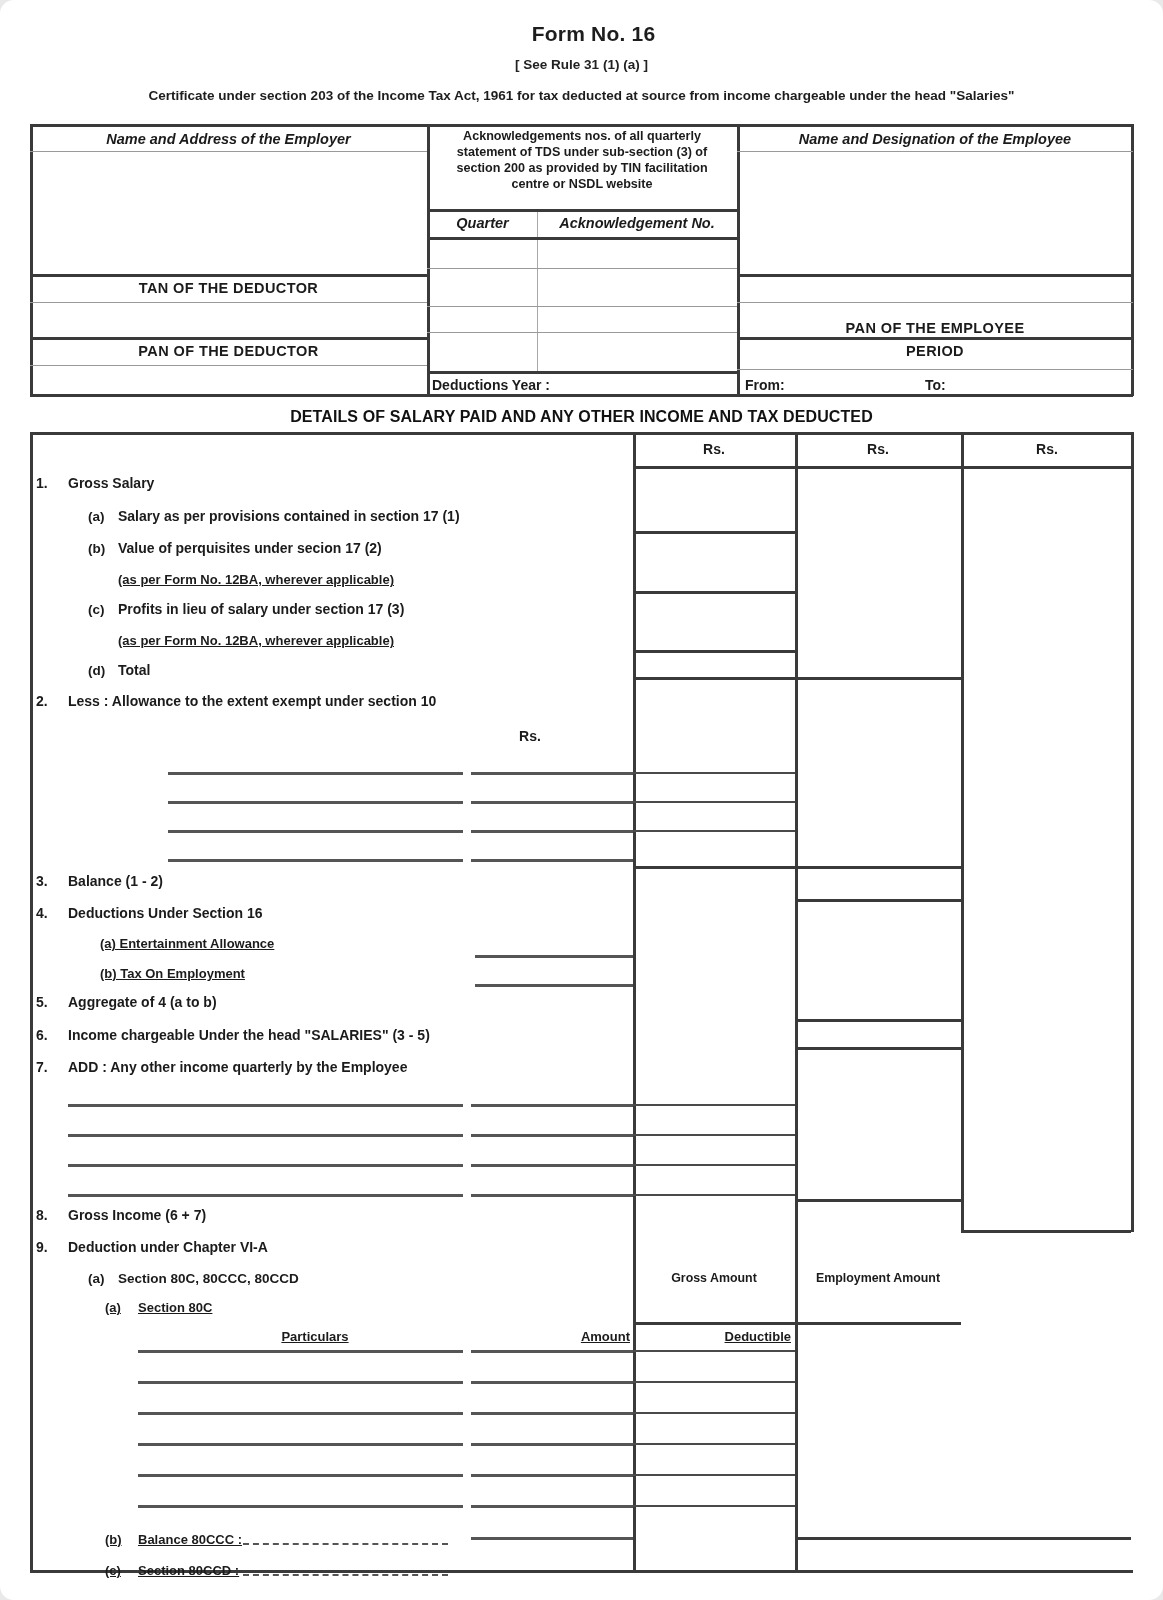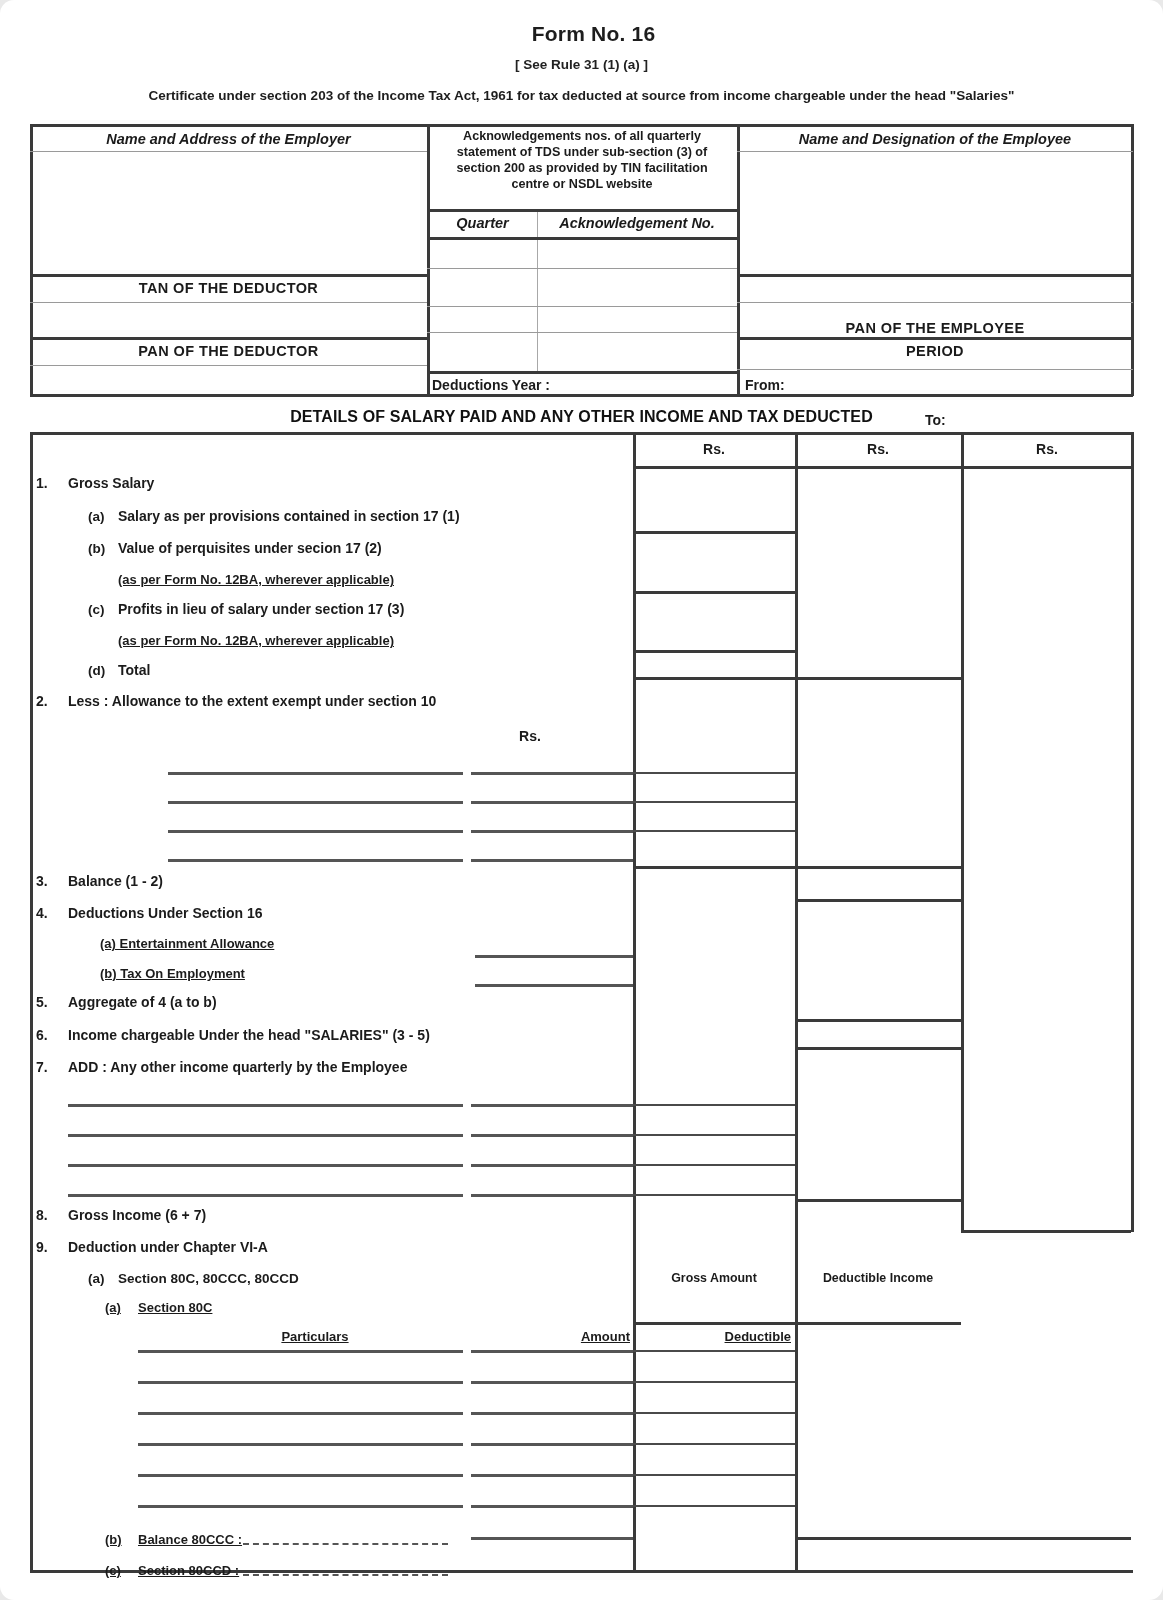--- a/index.html
+++ b/index.html
@@ -148,21 +148,21 @@
   <div class="hl thick" style="left:737px; top:274px; width:396px;"></div>
   <div class="caps cell ctr" style="left:739px; top:279px; width:392px;margin-top:40px;">PAN OF THE  EMPLOYEE</div>
   <div class="hl thin" style="left:737px; top:302px; width:396px;"></div>
   <div class="cell" style="left:748px; top:307px; width:375px;"></div>
 
   <div class="hl thick" style="left:737px; top:337px; width:396px;"></div>
   <div class="caps cell ctr" style="left:739px; top:342px; width:392px;">PERIOD</div>
   <div class="hl thin" style="left:737px; top:369px; width:396px;"></div>
   <div class="row-lbl cell" style="left:745px; top:376px; width:110px;">From:</div>
   <div class="cell" style="left:800px; top:376px; width:120px;"></div>
-  <div class="row-lbl cell" style="left:925px; top:376px; width:60px;margin-top:35px;">To:</div>
+  <div class="row-lbl cell" style="left:925px; top:376px; width:60px;">To:</div>
   <div class="cell" style="left:980px; top:376px; width:140px;"></div>
 
   <div class="hl thick" style="left:30px; top:432px; width:1103px;"></div>
   <div class="vl thick" style="left:30px; top:432px; height:1140px;"></div>
   <div class="vl thick" style="left:1131px; top:432px; height:800px;"></div>
   <div class="hl thick" style="left:30px; top:1570px; width:1103px;"></div>
 
   <div class="vl thick" style="left:633px; top:432px; height:1140px;"></div>
   <div class="vl thick" style="left:795px; top:432px; height:1140px;"></div>
   <div class="vl thick" style="left:961px; top:432px; height:800px;"></div>
@@ -272,21 +272,21 @@
   <div class="hl thick" style="left:961px; top:1230px; width:170px;"></div>
   <div class="cell" style="left:966px; top:470px; width:160px; height:755px;"></div>
 
   <div class="row-num cell" style="left:36px; top:1238px;">9.</div>
   <div class="row-lbl cell" style="left:68px; top:1238px;">Deduction under Chapter VI-A</div>
 
   <div class="row-sub cell" style="left:88px; top:1270px;">(a)</div>
   <div class="row-sub cell" style="left:118px; top:1270px;">Section 80C, 80CCC, 80CCD</div>
 
   <div class="colhdr cell" style="left:635px; top:1270px; width:158px;">Gross Amount</div>
-  <div class="colhdr cell" style="left:797px; top:1270px; width:162px;">Deductible Income</div>
+  <div class="colhdr cell" style="left:797px; top:1270px; width:162px;">Employment Amount</div>
 
   <div class="row-tiny cell" style="left:105px; top:1299px;">(a)</div>
   <div class="row-tiny cell" style="left:138px; top:1299px;">Section 80C</div>
 
   <div class="hl thick" style="left:633px; top:1322px; width:162px;"></div>
   <div class="hl thick" style="left:795px; top:1322px; width:166px;"></div>
 
   <div class="row-tiny cell ctr" style="left:170px; top:1328px; width:290px;">Particulars</div>
   <div class="row-tiny cell rgt" style="left:470px; top:1328px; width:160px;">Amount</div>
   <div class="row-tiny cell rgt" style="left:635px; top:1328px; width:156px;">Deductible</div>

